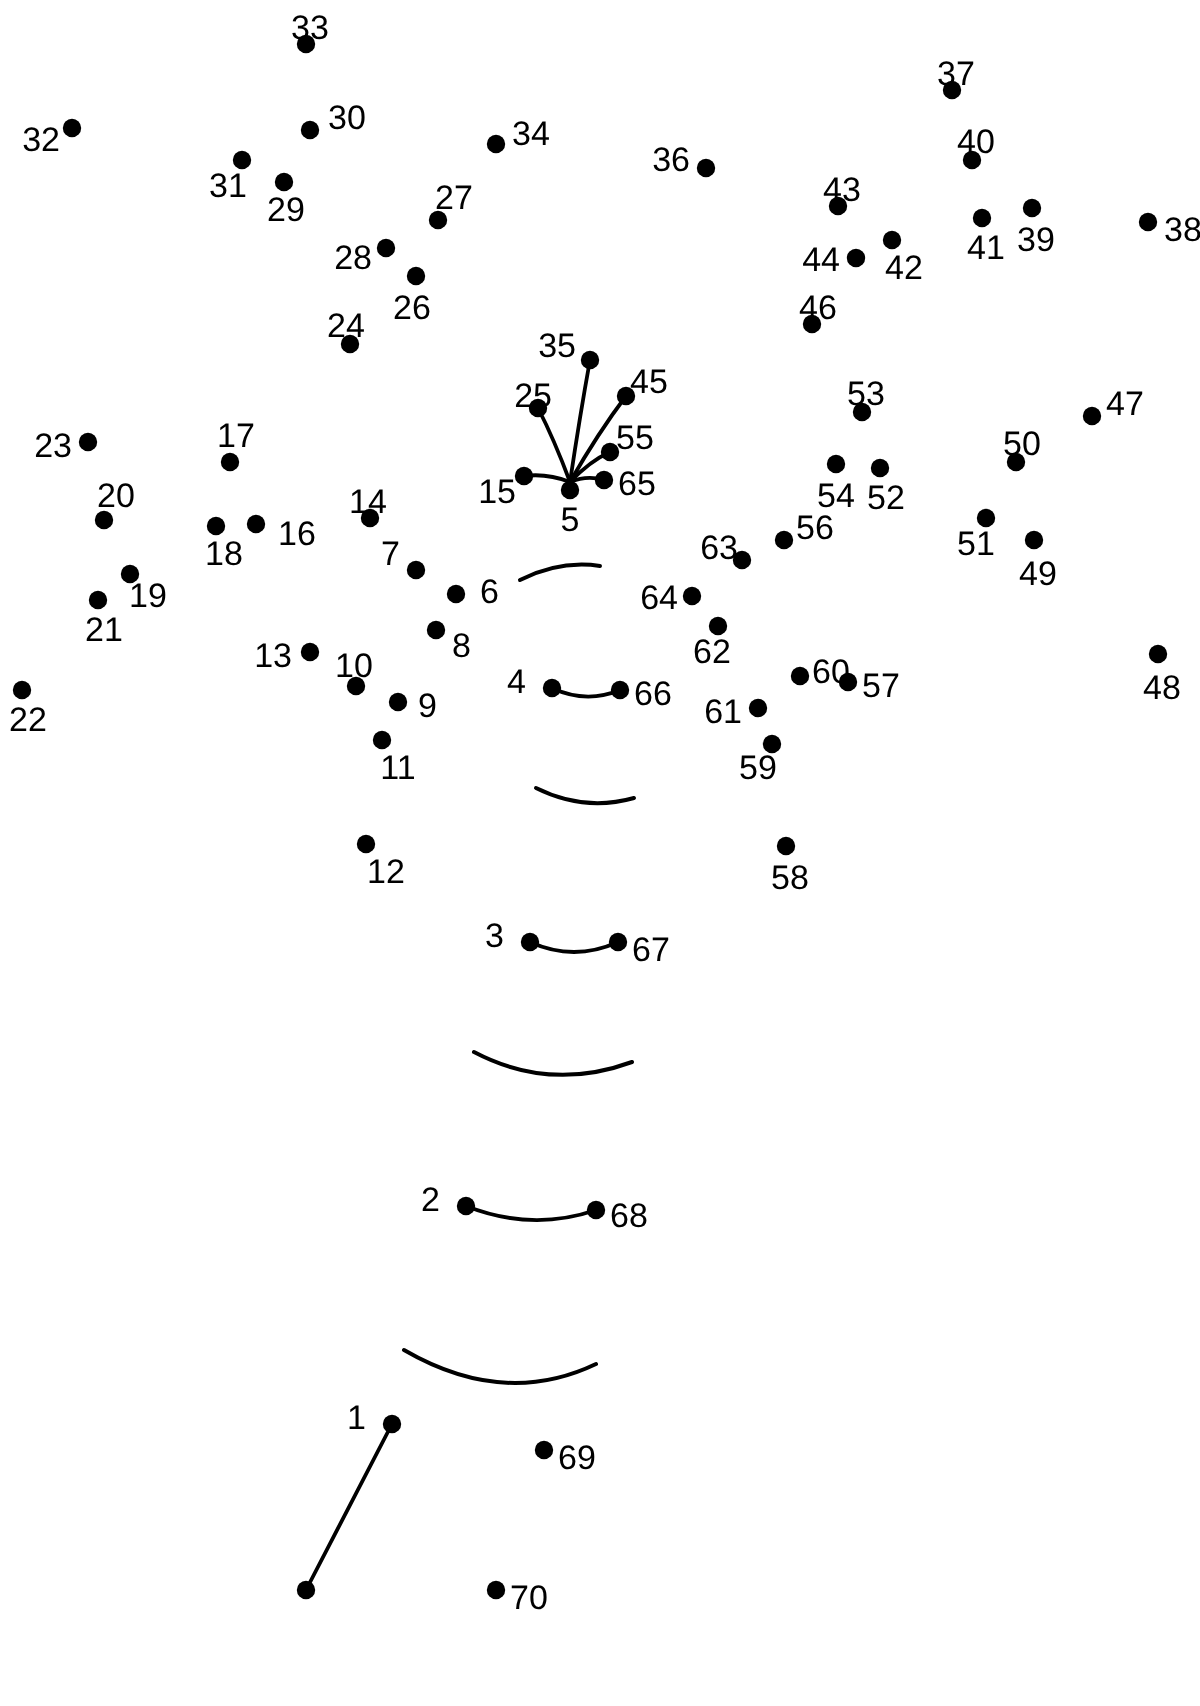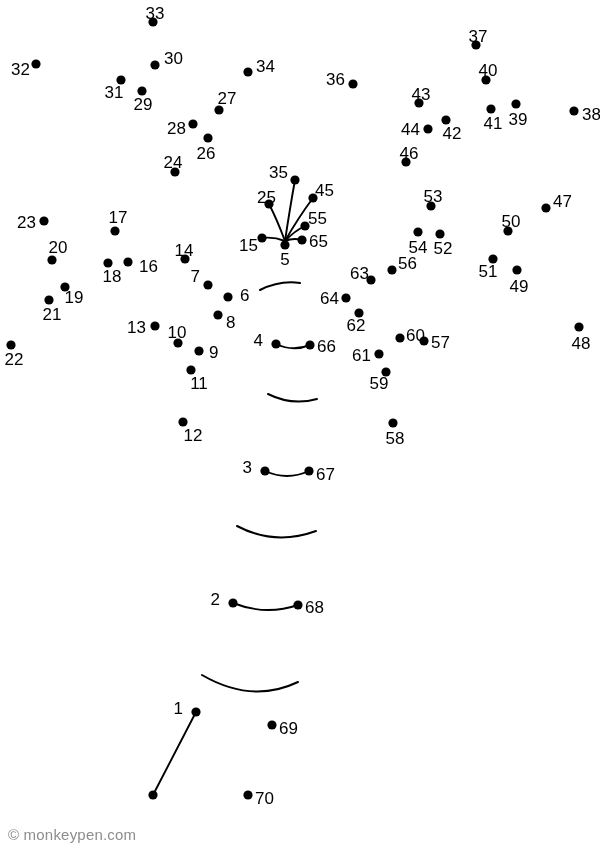--- a/index.html
+++ b/index.html
@@ -224,15 +224,14 @@
         <text x="339" y="300" class="dot-label" text-anchor="end" dominant-baseline="middle">64</text>
         <text x="309" y="243" class="dot-label" text-anchor="start" dominant-baseline="middle">65</text>
         <text x="317" y="348" class="dot-label" text-anchor="start" dominant-baseline="middle">66</text>
         <text x="316" y="476" class="dot-label" text-anchor="start" dominant-baseline="middle">67</text>
         <text x="305" y="609" class="dot-label" text-anchor="start" dominant-baseline="middle">68</text>
         <text x="279" y="730" class="dot-label" text-anchor="start" dominant-baseline="middle">69</text>
         <text x="255" y="800" class="dot-label" text-anchor="start" dominant-baseline="middle">70</text>
       </g>
   </svg>
 
-  <div id="footer">© monkeypen.com</div>
 
 </div>
 
 </body></html>

